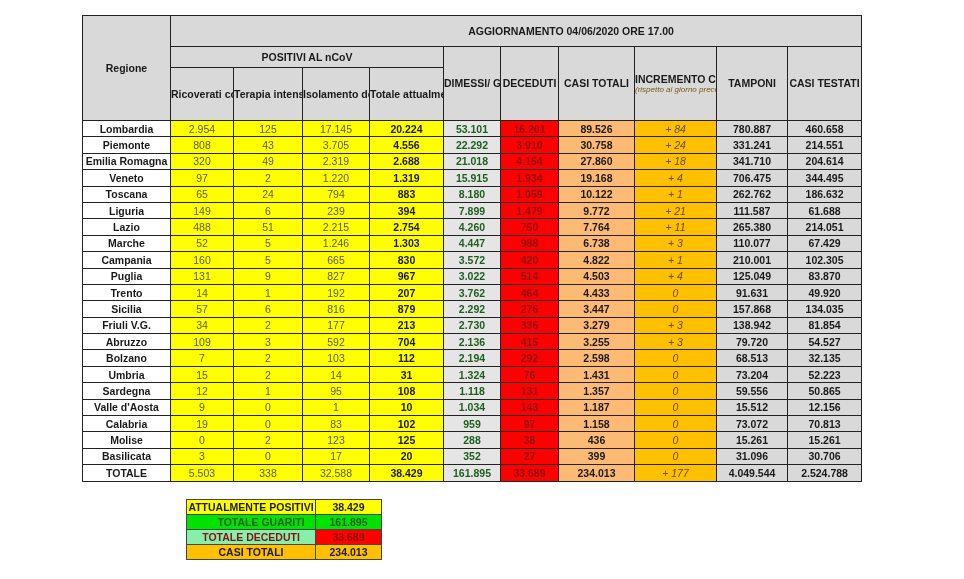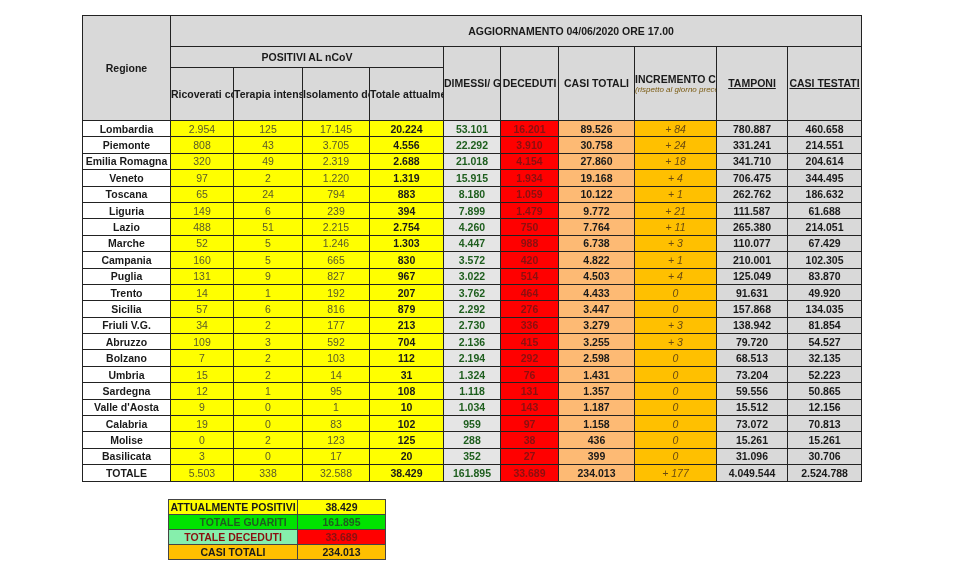--- a/index.html
+++ b/index.html
@@ -9,33 +9,33 @@
   #main-table { position:absolute; left:82px; top:15px; width:779px; }
   #main-table td, #main-table th {
     border:1.5px solid #222; padding:0; text-align:center; vertical-align:middle;
     font-size:10.5px; line-height:1.15; overflow:hidden; white-space:nowrap;
   }
   #main-table th { font-weight:bold; background:#d9d9d9; }
   th.hdr-top { height:30px; font-size:12.5px; text-align:left; }
   th.hdr-top span { display:block; padding-left:110px; }
   th.hdr-group { height:20px; }
   th.sub { height:52px; white-space:normal; }
-  th.gray-dark { background:#c4c4c4;text-decoration:underline; }
+  th.gray-dark { background:#c4c4c4; }
   th.orange { background:#ffc000; }
   td { height:15.4px; }
   td.reg { background:#ffffff; font-weight:bold;margin-top:48px; }
   td.y { background:#ffff00; color:#5a5a2a; }
   td.y.b { font-weight:bold; color:#1a1a1a; }
   td.g { background:#e5e5e5; color:#1e5e1e; font-weight:bold; }
   td.r { background:#ff0000; color:#8a1010; font-weight:bold; }
   td.o { background:#fdba74; font-weight:bold; }
   td.oi { background:#ffc000; font-style:italic; color:#6a4a10; }
   td.gr { background:#d9d9d9; font-weight:bold; }
   .note { display:block; font-style:italic; font-weight:normal; font-size:8px; color:#7a5a10; }
-  #summary { position:absolute; left:168px; top:499px; width:218px; }
+  #summary { position:absolute; left:186px; top:499px; width:196px; }
   #summary td { border:1.5px solid #444; font-size:10.5px; font-weight:bold; height:14px;
                 text-align:center; padding:0; }
   #summary td.k { width:128px; }
 </style>
 </head>
 <body>
 
 <table id="main-table">
   <colgroup>
     <col style="width:88px">

